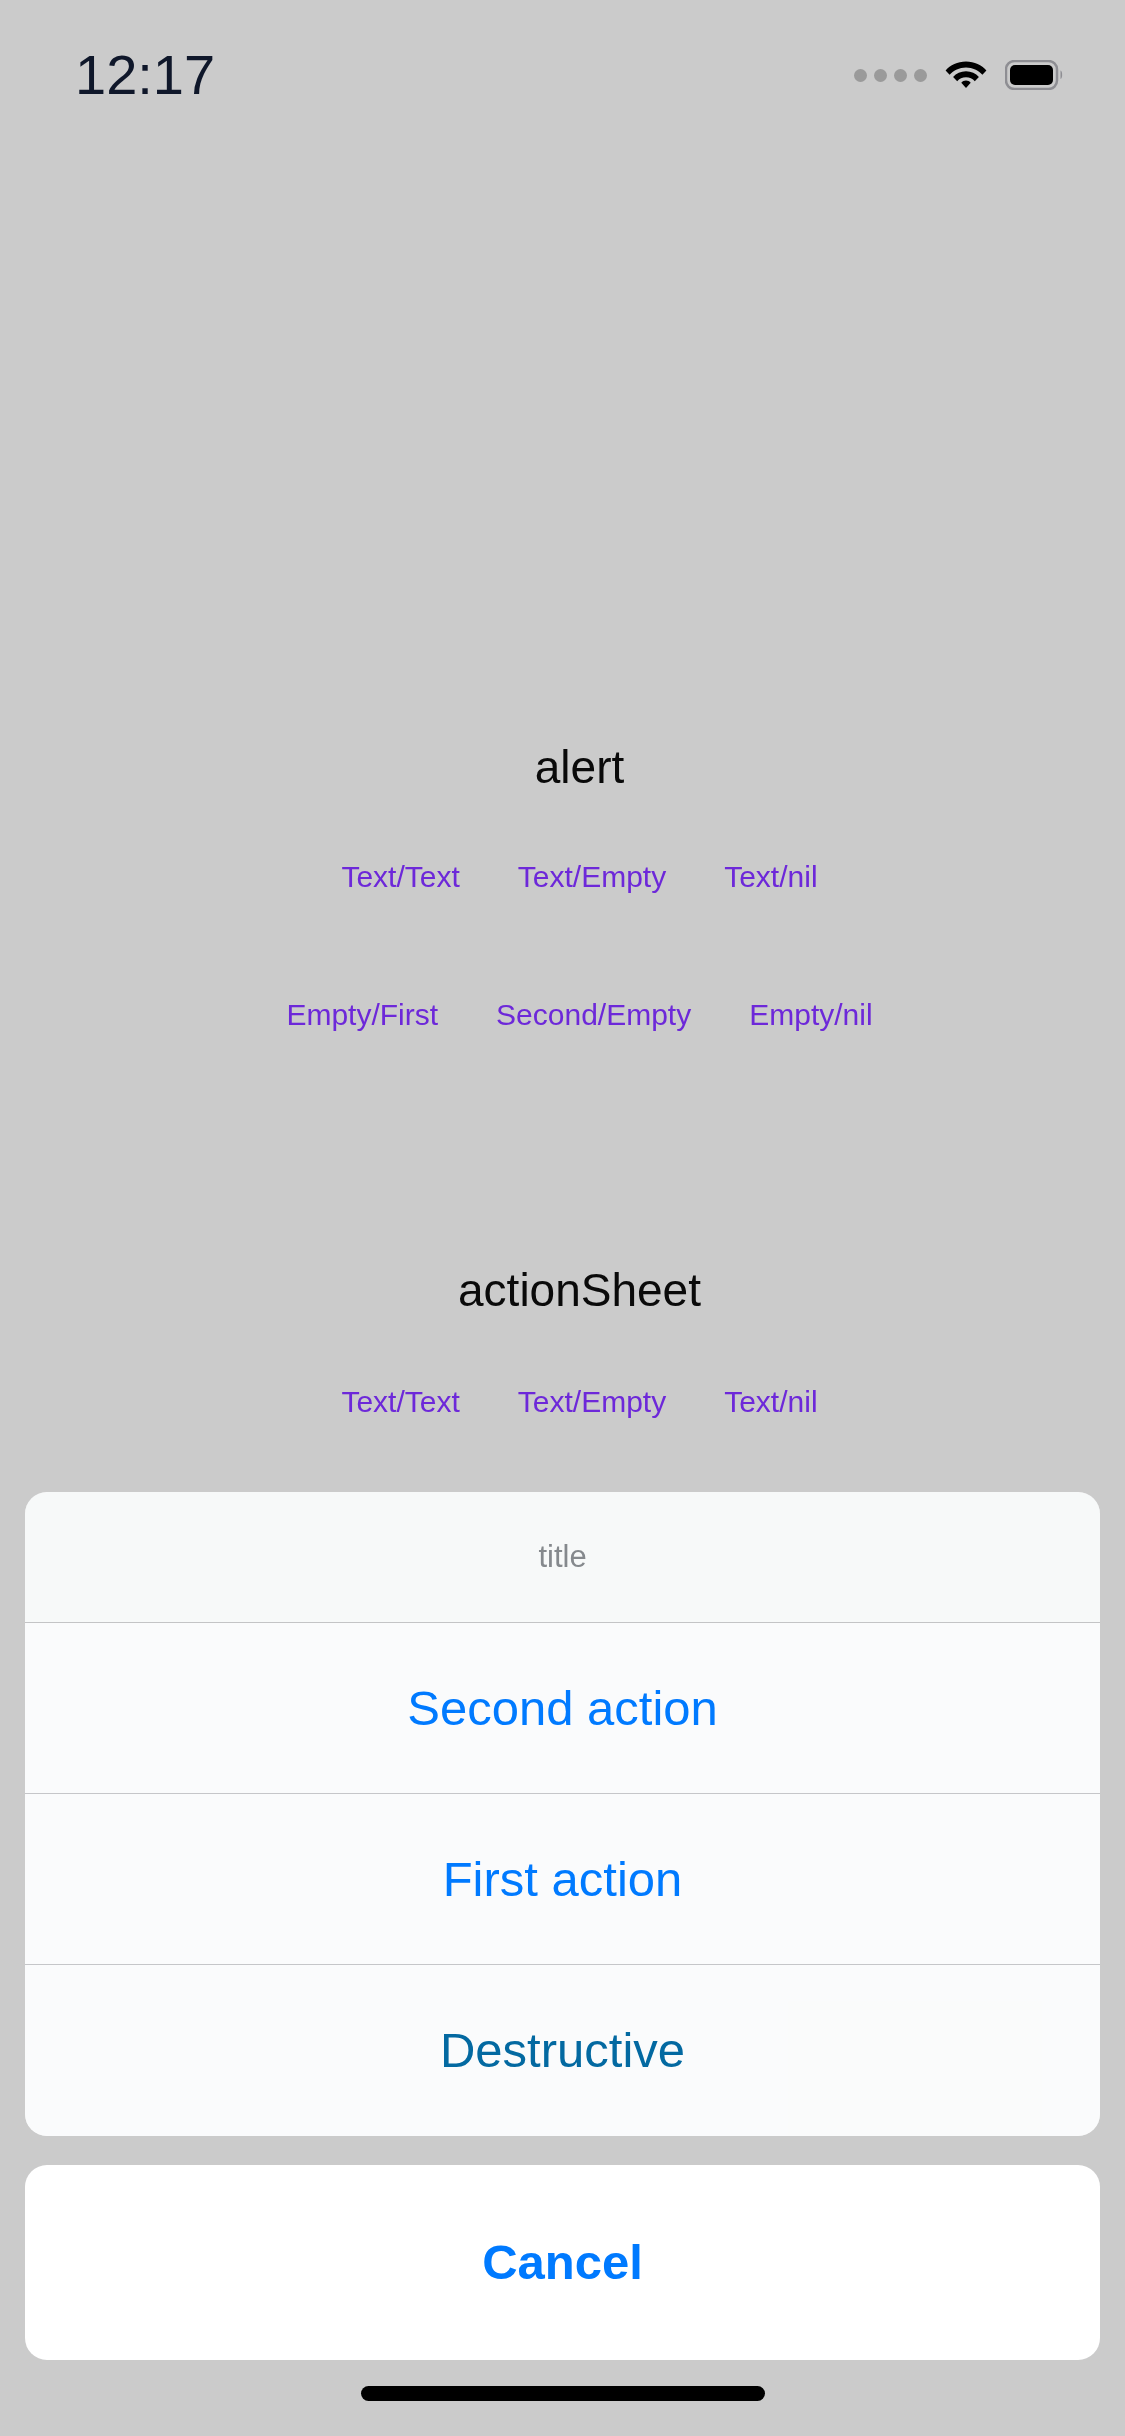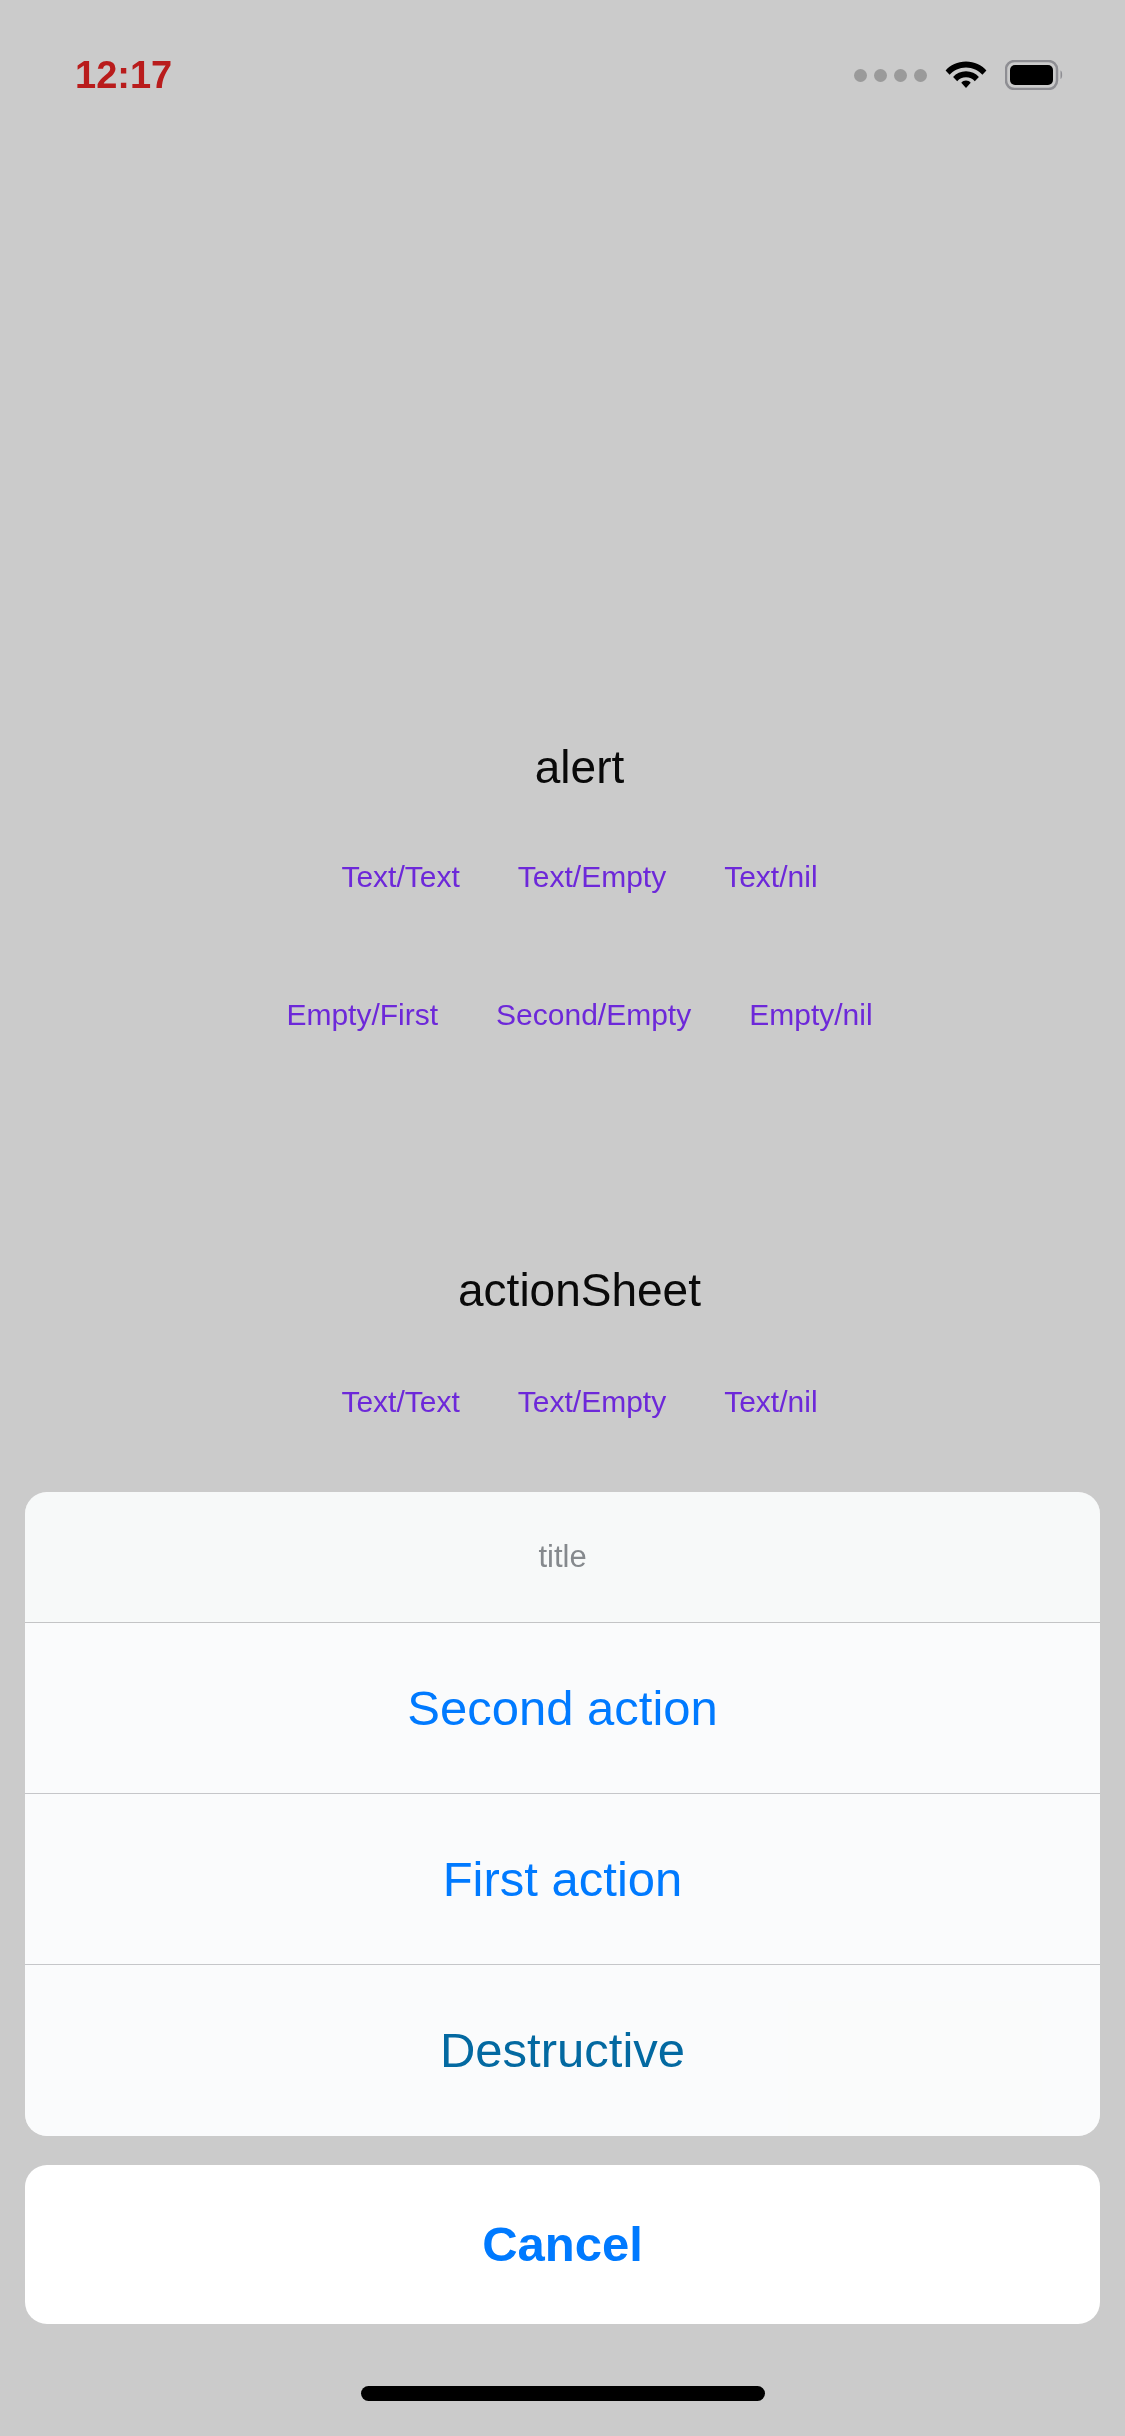--- a/index.html
+++ b/index.html
@@ -24,23 +24,23 @@
     width: 1125px;
     height: 132px;
     display: flex;
     align-items: center;
     justify-content: space-between;
     padding: 0 60px 0 75px;
     box-sizing: border-box;
     z-index: 5;
   }
   .status-time {
-    font-size: 38px;
-    font-weight: 700;
-    color: #b91c1c;
+    font-size: 56px;
+    font-weight: 400;
+    color: #0f172a;
     letter-spacing: 0px;
     line-height: 1;
     padding-top: 18px;
   }
   .status-right {
     display: flex;
     align-items: center;
     gap: 18px;
     padding-top: 18px;
   }
@@ -148,21 +148,21 @@
   }
   .label-blue { color: #007AFF; }
   .label-red  { color: #0369a1; }
 
   
   .cancel-group {
     position: absolute;
     left: 25px;
     top: 2165px;
     width: 1075px;
-    height: 159px;
+    height: 195px;
     border-radius: 22px;
     background: #ffffff;
     display: flex;
     align-items: center;
     justify-content: center;
     cursor: pointer;
     z-index: 10;
   }
   .cancel-label {
     font-size: 49px;

